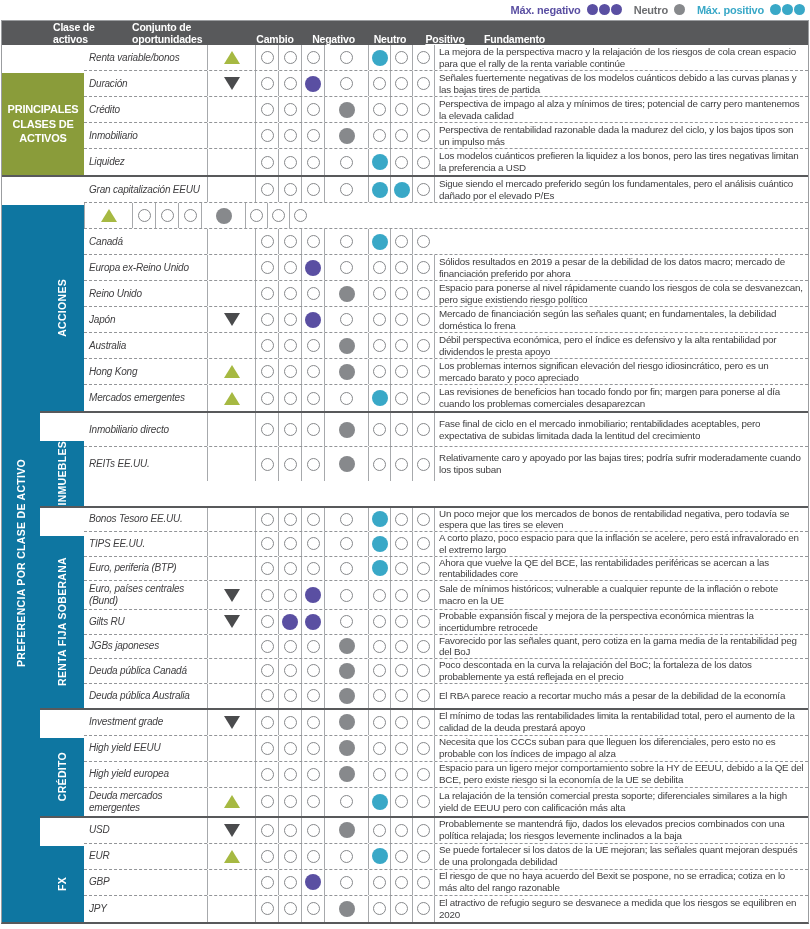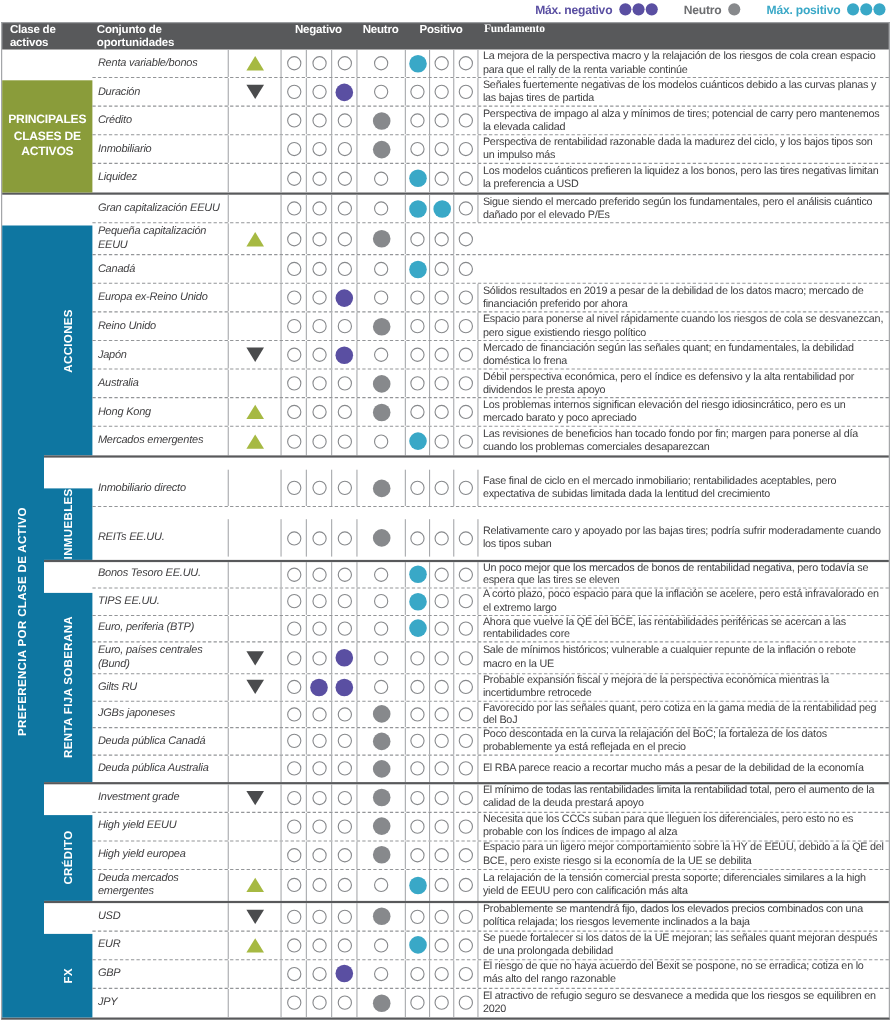--- a/index.html
+++ b/index.html
@@ -5,53 +5,53 @@
   :root{
     --header-bg:#58595b; --green:#8a9c3a; --teal-band:#0e76a1;
     --dot-pos:#39a8c7; --dot-neg:#5a4fa2; --dot-neu:#87898c;
     --ring:#87898c; --arrow-up:#a6b942; --arrow-down:#4a4b4d;
     --txt:#414042; --grid:#a7a9ac; --dash:#939598; --dark-line:#58595b;
   }
   *{box-sizing:border-box;margin:0;padding:0;}
   body{width:810px;background:#fff;font-family:"Liberation Sans","DejaVu Sans",sans-serif;color:var(--txt);}
   .page{width:810px;padding:0 1px;}
   
-  .legend{display:flex;justify-content:flex-end;align-items:center;gap:24px;height:20px;padding-right:4px;font-size:11px;font-weight:bold;letter-spacing:-0.2px;border-radius:10px;}
+  .legend{display:flex;justify-content:flex-end;align-items:center;gap:12px;height:20px;padding-right:4px;font-size:11px;font-weight:bold;letter-spacing:-0.2px;border-radius:10px;}
   .legend .item{display:flex;align-items:center;gap:5px;}
   .legend .lg-neg{color:var(--dot-neg);} .legend .lg-neu{color:#6d6e71;} .legend .lg-pos{color:var(--dot-pos);}
   .ldot{width:11px;height:11px;border-radius:50%;display:inline-block;margin-left:1px;}
   .ldot.neg{background:var(--dot-neg);} .ldot.neu{background:var(--dot-neu);} .ldot.pos{background:var(--dot-pos);}
   
   .tbl{border:1px solid #9b9da0;border-bottom:2px solid var(--dark-line);font-size:10px;letter-spacing:-0.2px;}
   
-  .thead{display:flex;background:var(--header-bg);color:#fff;font-weight:bold;height:24px;align-items:flex-start;font-size:10.5px;}
+  .thead{display:flex;background:var(--header-bg);color:#fff;font-weight:bold;height:24px;align-items:flex-end;font-size:10.5px;padding-left:44px;}
   .thead .h-class{width:82px;padding-left:7px;}
   .thead .h-opp{width:123px;padding-left:4px;}
   .thead .h-chg{width:48px;text-align:center;margin-top:45px;}
   .thead .h-neg{width:69px;text-align:center;}
   .thead .h-neu{width:44px;text-align:center;}
-  .thead .h-pos{width:66px;text-align:center;}
-  .thead .h-fund{flex:1;padding-left:6px;font-family:Liberation Serif, serif;}
+  .thead .h-pos{width:66px;text-align:center;text-decoration:underline;}
+  .thead .h-fund{flex:1;padding-left:6px;}
   
   .group{display:flex;}
   .g-pref{border-top:2px solid var(--dark-line);}
   .band{display:flex;align-items:center;justify-content:center;color:#fff;font-weight:bold;text-align:center;margin-top:28px;}
   .band-green{width:82px;background:var(--green);font-size:11px;line-height:1.35;padding:4px;}
   .band-outer{width:38px;background:var(--teal-band);}
   .band-inner{width:44px;background:var(--teal-band);}
   .vtext{writing-mode:vertical-rl;transform:rotate(180deg);font-size:10.5px;letter-spacing:0.3px;white-space:nowrap;}
   .g-main .rowsbox{flex:1;}
   .subgroups{flex:1;display:flex;flex-direction:column;}
   .subgroup{display:flex;}
   .subgroup + .subgroup{border-top:2px solid var(--dark-line);}
   .subgroup .rowsbox{flex:1;}
   
   .row{display:flex;min-height:26px;align-items:stretch;border-bottom:1px dashed var(--dash);}
   .rowsbox .row:last-child{border-bottom:none;}
-  .sg-inmuebles .row{min-height:34px;margin-top:11px;}
+  .sg-inmuebles .row{min-height:34px;}
   .sg-renta .row{min-height:24px;}
   .cell{display:flex;align-items:center;}
   .lab{width:123px;padding:2px 3px 2px 5px;line-height:1.2;font-style:italic;}
   .chg{width:48px;justify-content:center;border-left:1px solid var(--grid);}
   .cir{justify-content:center;border-left:1px solid var(--grid);}
   .c-n{width:23px;} .c-neu{width:44px;} .c-p{width:22px;}
   .fund{flex:1;padding:0 4px;border-left:1px solid var(--grid);font-size:9.8px;line-height:1.2;}
   .ring{width:13px;height:13px;border-radius:50%;border:1.6px solid var(--ring);background:#fff;}
   .dot{width:16px;height:16px;border-radius:50%;}
   .dot.neg{background:var(--dot-neg);} .dot.neu{background:var(--dot-neu);} .dot.pos{background:var(--dot-pos);}
@@ -263,21 +263,20 @@
                 </div>
                 <div class="cell cir c-p">
                   <span class="dot pos"></span>
                 </div>
                 <div class="cell cir c-p">
                   <span class="ring"></span>
                 </div>
                 <div class="cell fund">Sigue siendo el mercado preferido según los fundamentales, pero el análisis cuántico dañado por el elevado P/Es</div>
               </div>
               <div class="row">
-                <div class="cell lab">Pequeña capitalización EEUU</div>
                 <div class="cell chg">
                   <div class="tri tri-up"></div>
                 </div>
                 <div class="cell cir c-n">
                   <span class="ring"></span>
                 </div>
                 <div class="cell cir c-n">
                   <span class="ring"></span>
                 </div>
                 <div class="cell cir c-n">

